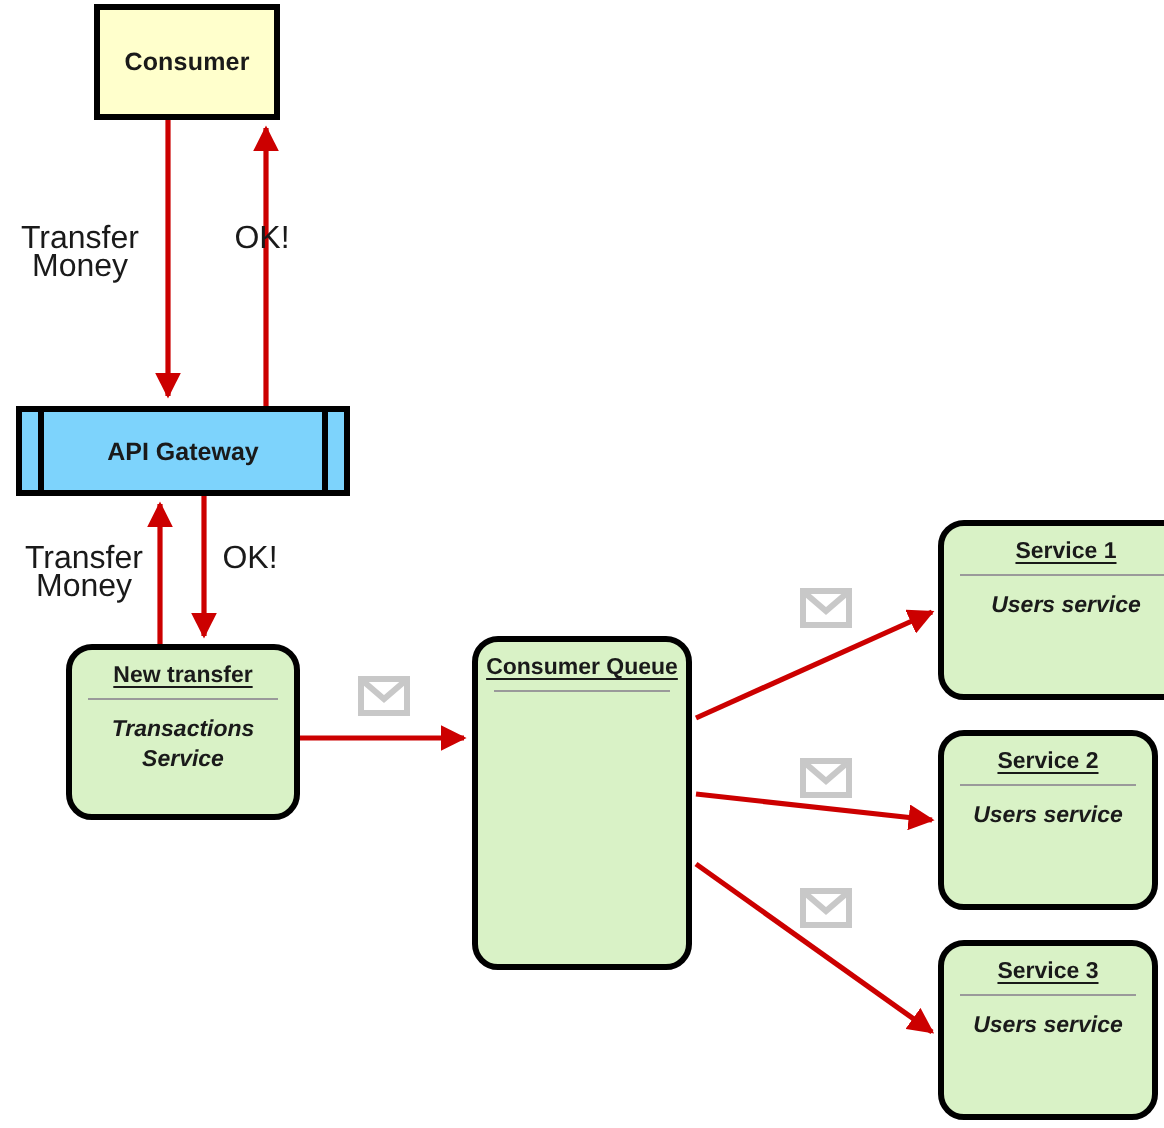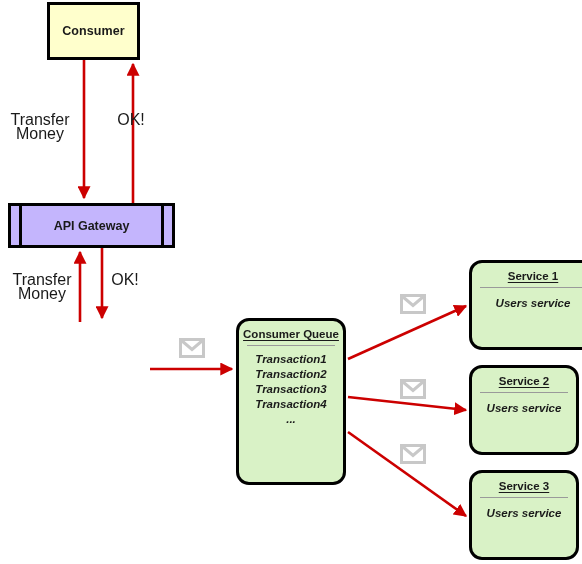--- a/index.html
+++ b/index.html
@@ -54,21 +54,21 @@
     color: #1a1a1a;
     letter-spacing: 0.1px;
   }
 
   
   .gateway-box {
     left: 8px;
     top: 203px;
     width: 167px;
     height: 45px;
-    background: #c4b5fd;
+    background: #7dd3fc;
     border: 3px solid #000000;
     display: flex;
     align-items: center;
     justify-content: center;
   }
   .gateway-bar {
     position: absolute;
     top: 0;
     bottom: 0;
     width: 3px;
@@ -192,31 +192,32 @@
   <div class="node consumer-box">
     <span class="consumer-label">Consumer</span>
   </div>
 
   <div class="node gateway-box">
     <span class="gateway-bar left"></span>
     <span class="gateway-bar right"></span>
     <span class="gateway-label">API Gateway</span>
   </div>
 
+  <div class="node card transactions-box">
+    <div class="card-title">New transfer</div>
+    <div class="card-divider"></div>
+    <div class="card-body">
+      <div class="card-body-line">Transactions</div>
+      <div class="card-body-line">Service</div>
+    </div>
+  </div>
 
   <div class="node card queue-box">
     <div class="card-title">Consumer Queue</div>
     <div class="card-divider"></div>
-    <div class="card-body queue-body">
-      <div class="card-body-line">Transaction1</div>
-      <div class="card-body-line">Transaction2</div>
-      <div class="card-body-line">Transaction3</div>
-      <div class="card-body-line">Transaction4</div>
-      <div class="card-body-line">...</div>
-    </div>
   </div>
 
   <div class="node card service1-box">
     <div class="card-title">Service 1</div>
     <div class="card-divider"></div>
     <div class="card-body">
       <div class="card-body-line">Users service</div>
     </div>
   </div>
 

